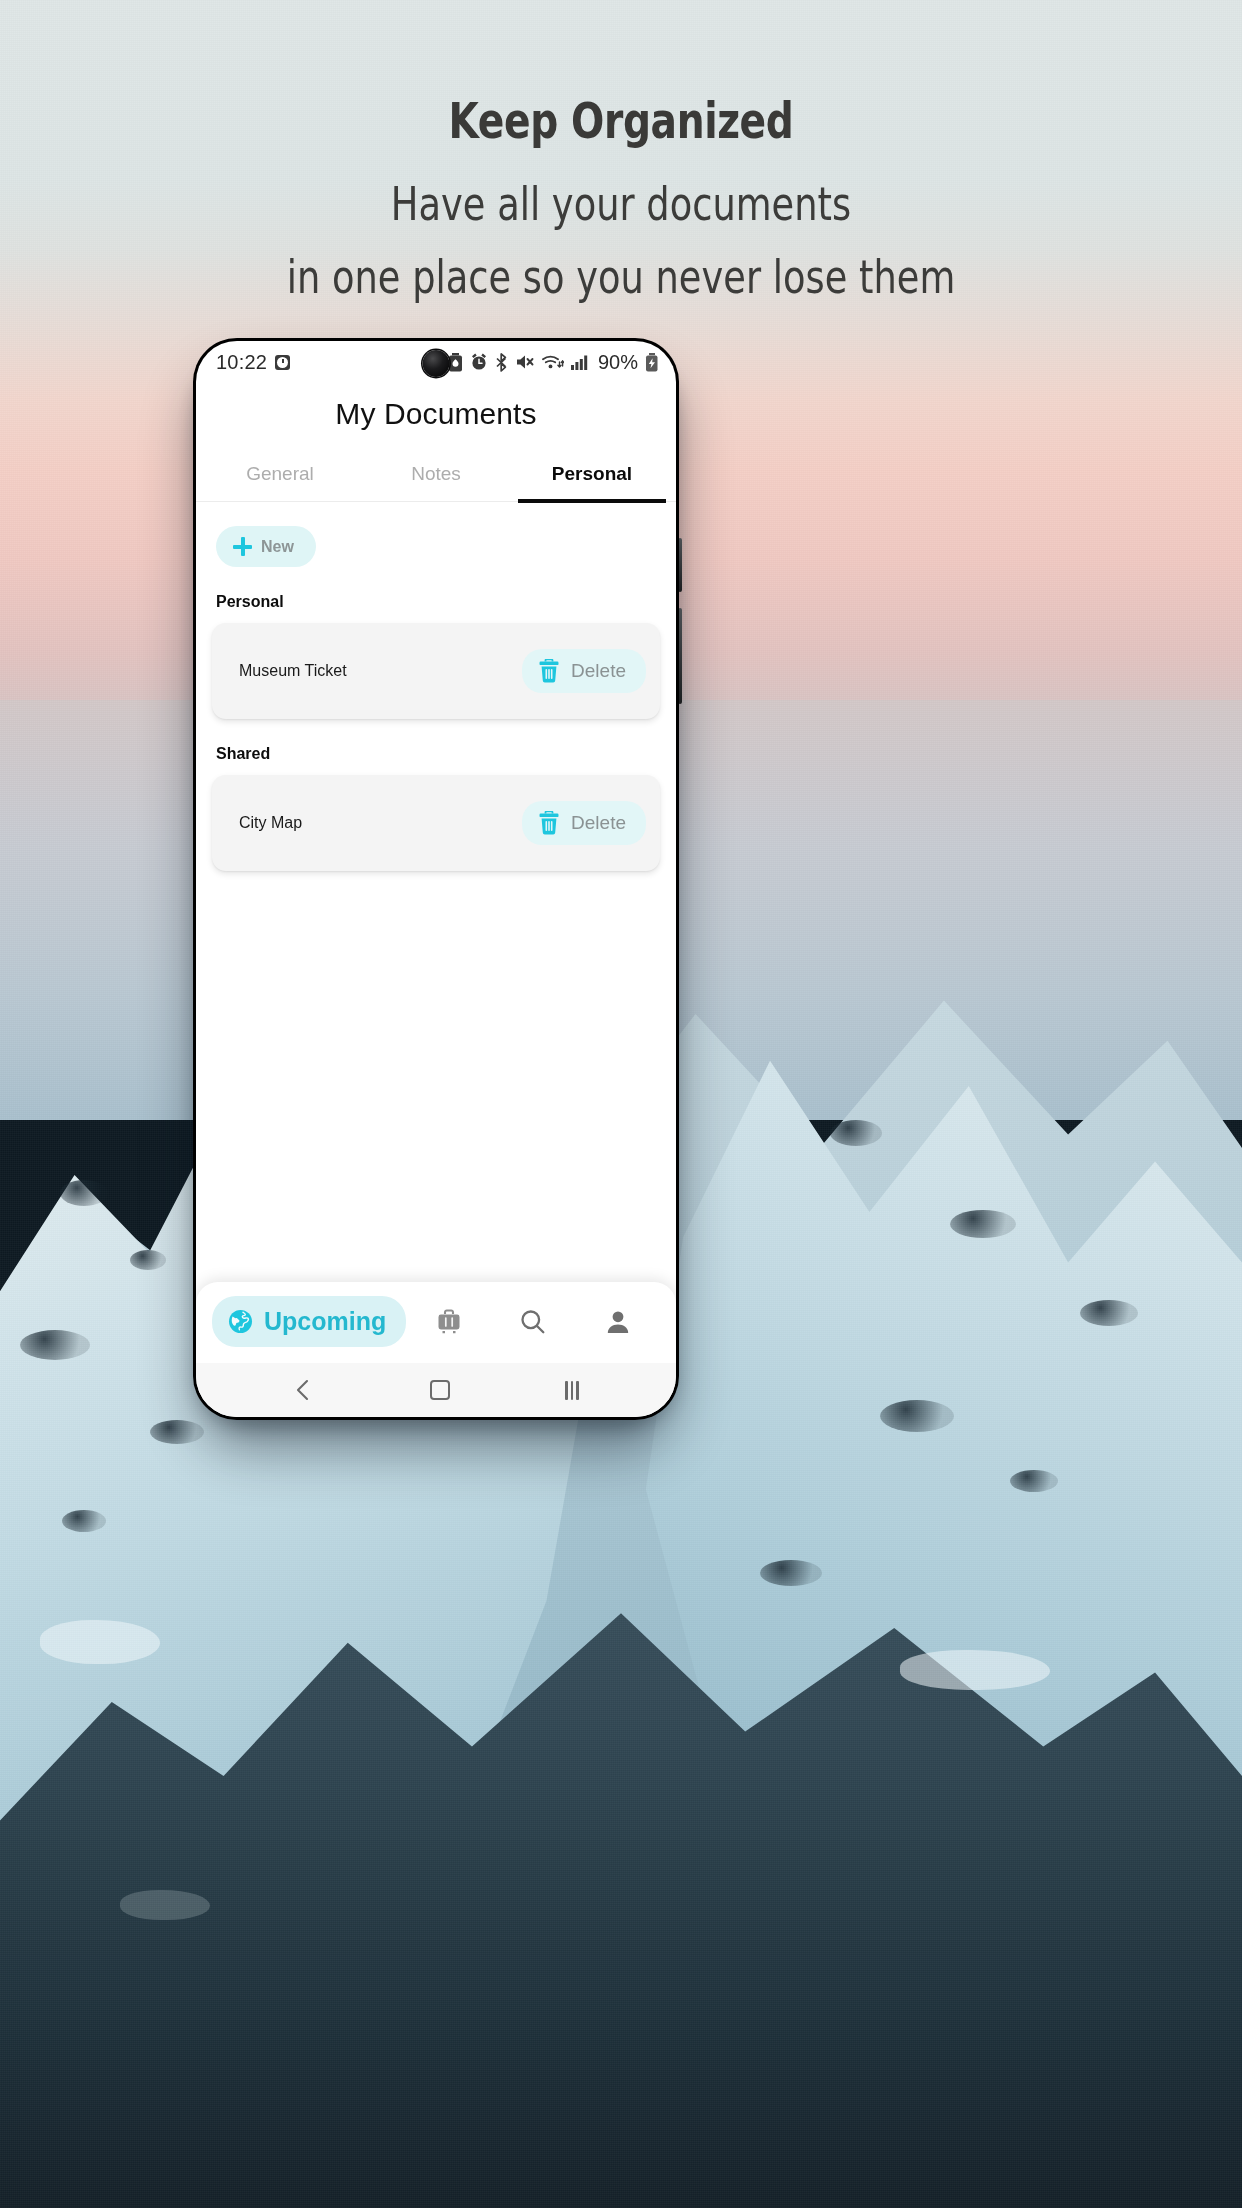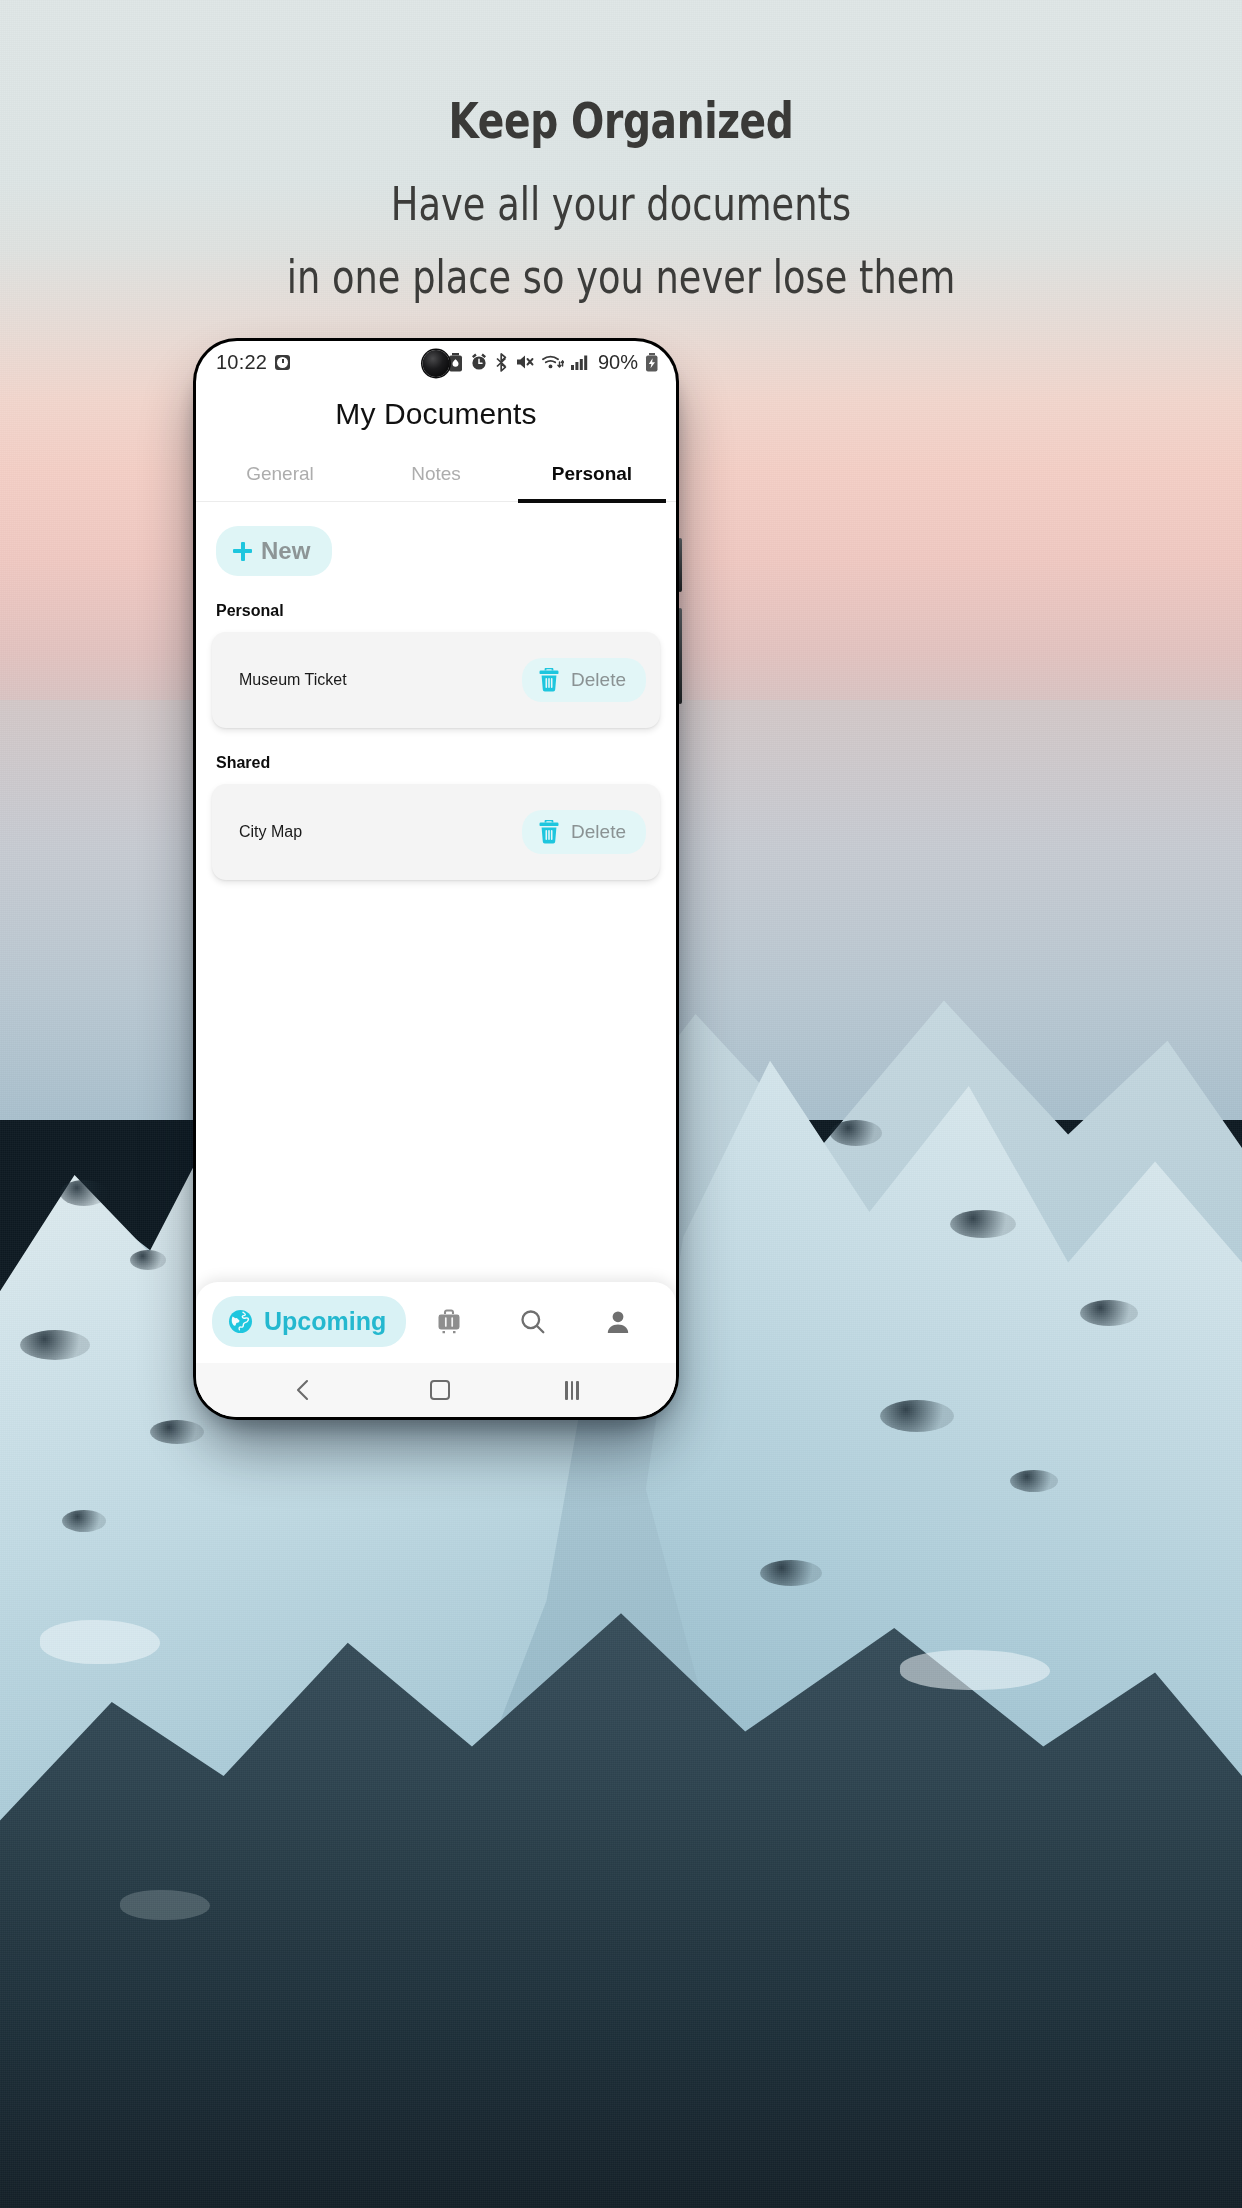--- a/index.html
+++ b/index.html
@@ -168,21 +168,21 @@
     margin:6px 0 0 4px;
   }
   .plus {
     width:19px; height:19px; position:relative; flex:0 0 19px;
   }
   .plus::before, .plus::after {
     content:""; position:absolute; background:#1ec6de; border-radius:1px;
   }
   .plus::before { left:7.5px; top:0; width:4px; height:19px; }
   .plus::after  { top:7.5px; left:0; height:4px; width:19px; }
-  .new-label { font-size:24px; color:#8d9596; font-weight:bold; }
+  .new-label { font-size:16px; color:#8d9596; font-weight:bold; }
 
   .section-title {
     font-size:16px; font-weight:bold; color:#0d0d0d;
     margin:26px 0 12px 4px;
   }
   .doc-card {
     background:#f4f4f4; border-radius:14px;
     height:96px; display:flex; align-items:center;
     padding:0 14px 0 27px;
     box-shadow:0 3px 6px rgba(0,0,0,.10), 0 1px 2px rgba(0,0,0,.06);

